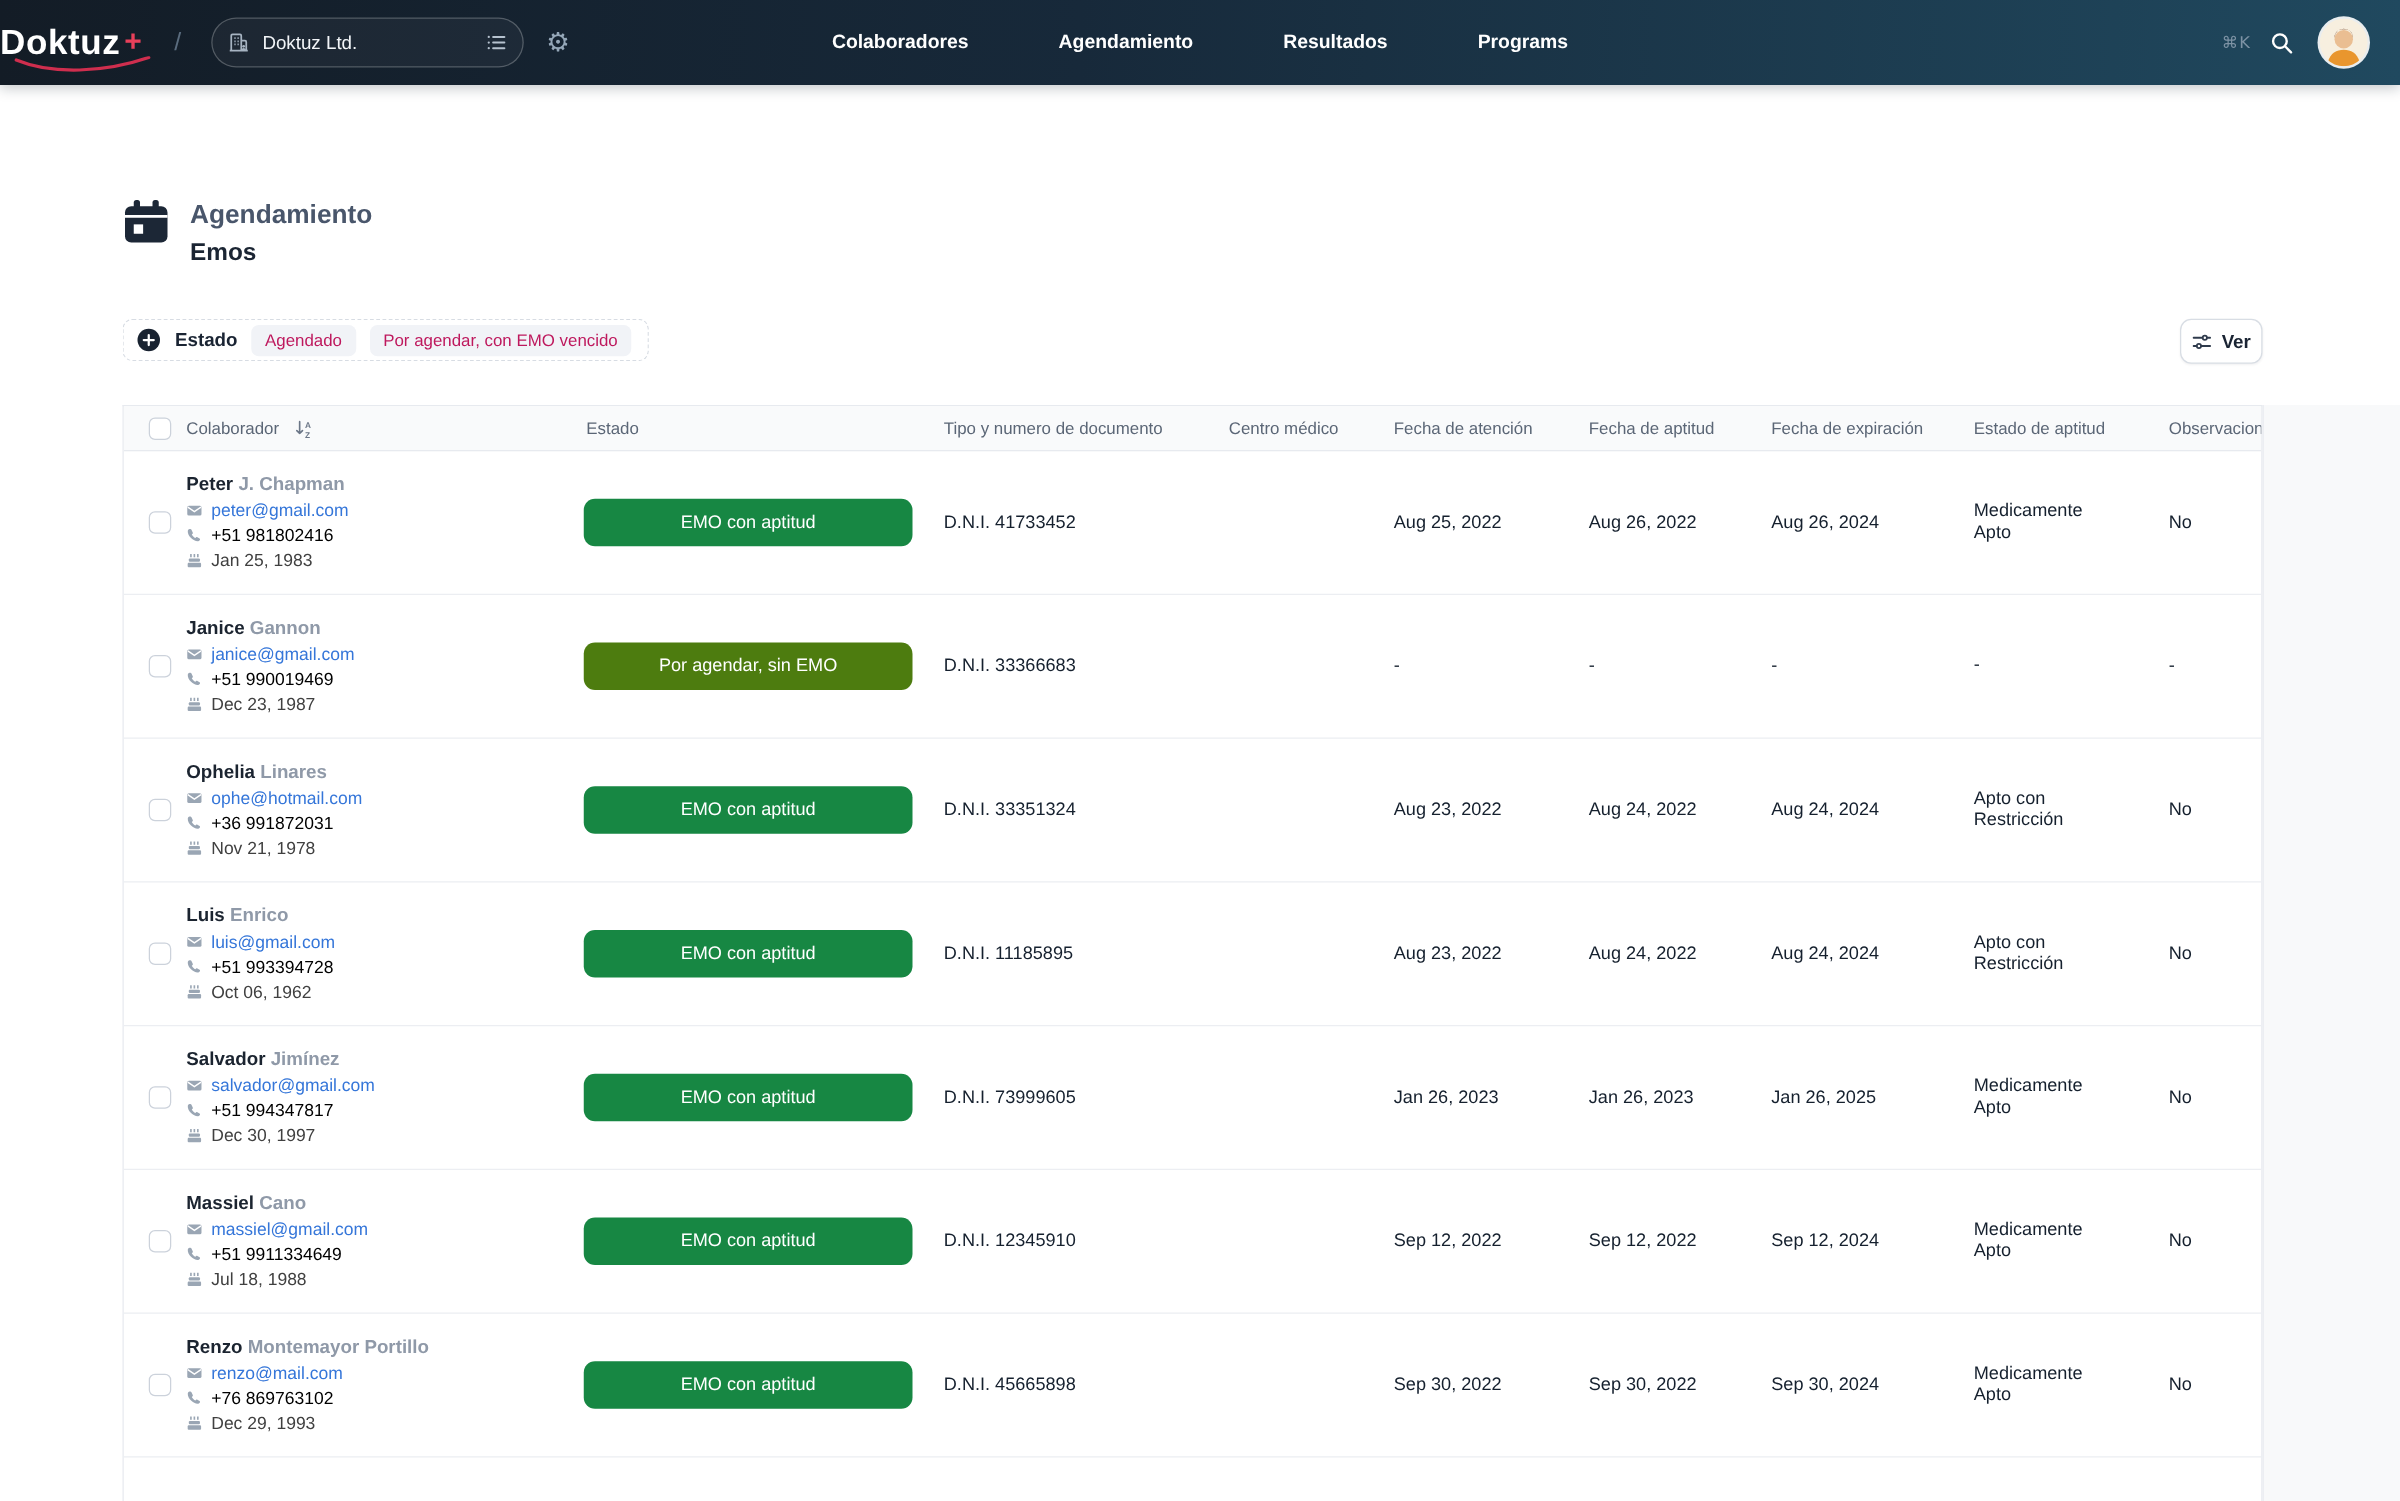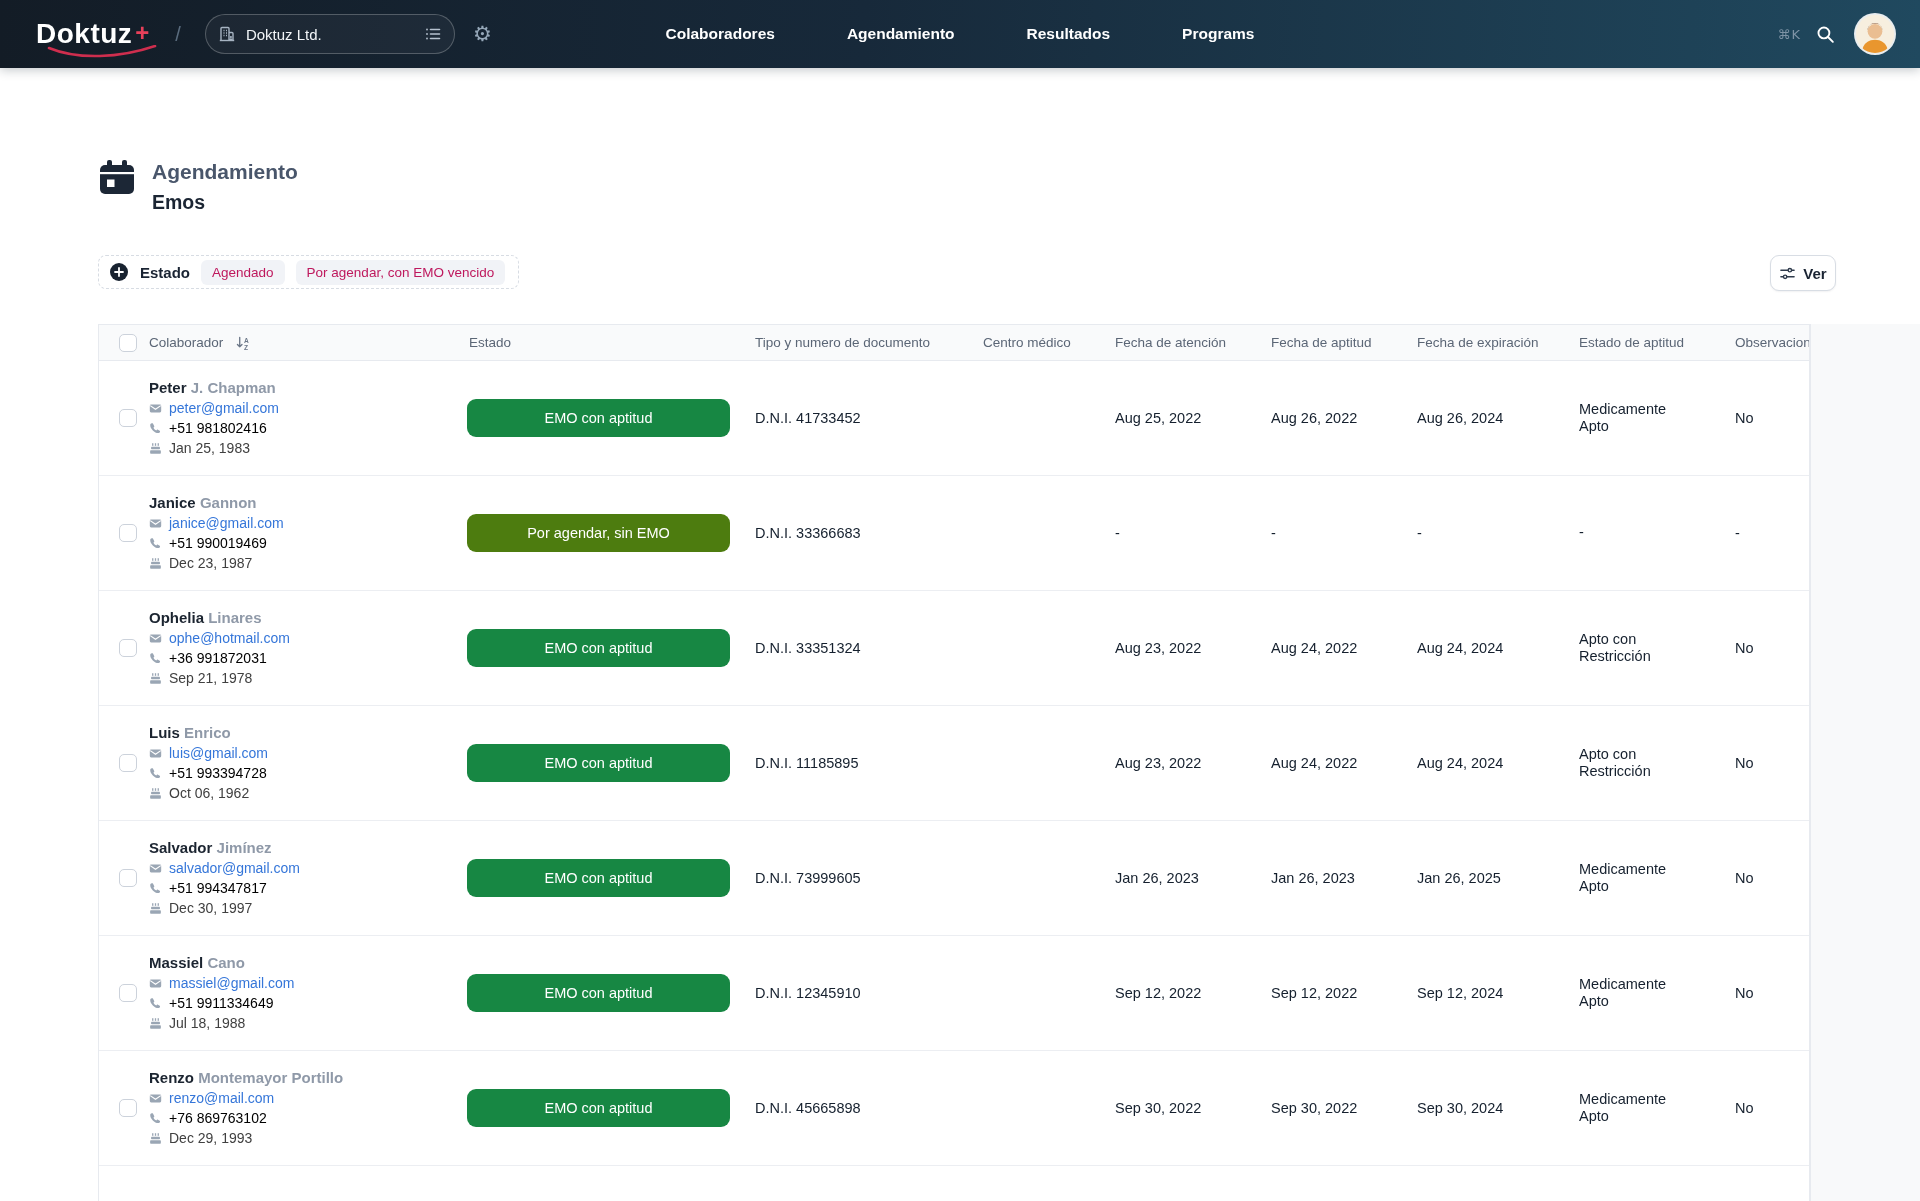--- a/index.html
+++ b/index.html
@@ -9,21 +9,21 @@
     background:#ffffff; color:#16202e; position:relative;
   }
 
   
   .navbar {
     position:absolute; top:0; left:0; right:0; height:68px;
     background:linear-gradient(92deg,#131c26 0%,#17293a 45%,#20495f 100%);
     display:flex; align-items:center;
     box-shadow:0 2px 10px rgba(15,30,45,.25); z-index:5;
   }
-  .logo { margin-left:36px; position:relative; display:flex; align-items:baseline; cursor:pointer; }
+  .logo { position:relative; display:flex; align-items:baseline; cursor:pointer; }
   .logo-text { color:#fff; font-size:28px; font-weight:800; letter-spacing:.5px; }
   .logo-plus { color:#e8405a; font-size:24px; font-weight:800; margin-left:3px; position:relative; top:-2px; }
   .logo-swoosh { position:absolute; left:10px; bottom:-10px; }
   .nav-sep { color:#5a6c7e; font-size:20px; margin:0 24px 0 26px; }
   .company-select {
     display:flex; align-items:center; gap:10px; width:250px; height:40px;
     border:1px solid rgba(255,255,255,.24); border-radius:20px; padding:12px 12px;
     background:rgba(255,255,255,.04); cursor:pointer;
   }
   .company-name { color:#f2f5f8; font-size:15px; flex:1; }
@@ -47,21 +47,21 @@
     display:flex; align-items:center; gap:11px; padding:0 13px 0 10px;
     border:1.5px dashed #d7dce3; border-radius:8px;
   }
   .filter-label { font-size:15px; font-weight:700; color:#1a2433; }
   .chip { background:#f1f3f7; border-radius:6px; padding:5px 11px; font-size:13.5px; color:#be185d; cursor:pointer; white-space:nowrap; }
   .view-btn {
     position:absolute; top:255px; left:1744px; width:66px; height:36px;
     border:1px solid #d8dde4; border-radius:9px; background:#fff;
     display:flex; align-items:center; justify-content:center; gap:7px;
     font-size:15px; font-weight:600; color:#1a2433;
-    box-shadow:0 1px 2px rgba(16,24,40,.06); cursor:pointer;margin-left:26px;
+    box-shadow:0 1px 2px rgba(16,24,40,.06); cursor:pointer;
   }
 
   
   .table-wrap {
     --cols:50px 312px 286px 228px 132px 156px 146px 162px 156px 140px;
     position:absolute; left:98px; top:324px; width:1712px; bottom:-100px;
     border:1px solid #e7eaef; border-bottom:none; background:#fff; overflow:hidden;
   }
   .thead {
     display:grid; grid-template-columns:var(--cols); height:36px;
@@ -313,21 +313,21 @@
             <span>+36 991872031</span>
           </div>
           <div class="contact bday">
             <svg class="ci" viewBox="0 0 16 16" fill="currentColor">
               <rect x="3.8" y="1.5" width="1.6" height="3.2"></rect>
               <rect x="7.2" y="1.5" width="1.6" height="3.2"></rect>
               <rect x="10.6" y="1.5" width="1.6" height="3.2"></rect>
               <rect x="2.5" y="5.8" width="11" height="3.2" rx="1"></rect>
               <rect x="1.4" y="10.2" width="13.2" height="4.3" rx="1"></rect>
             </svg>
-            <span>Sep 21, 1978</span>
+            <span>Nov 21, 1978</span>
           </div>
         </div>
         <div class="cell c-estado">
           <span class="badge" style="background:#178743">EMO con aptitud</span>
         </div>
         <div class="cell">D.N.I. 33351324</div>
         <div class="cell"></div>
         <div class="cell">Aug 23, 2022</div>
         <div class="cell">Aug 24, 2022</div>
         <div class="cell">Aug 24, 2024</div>

